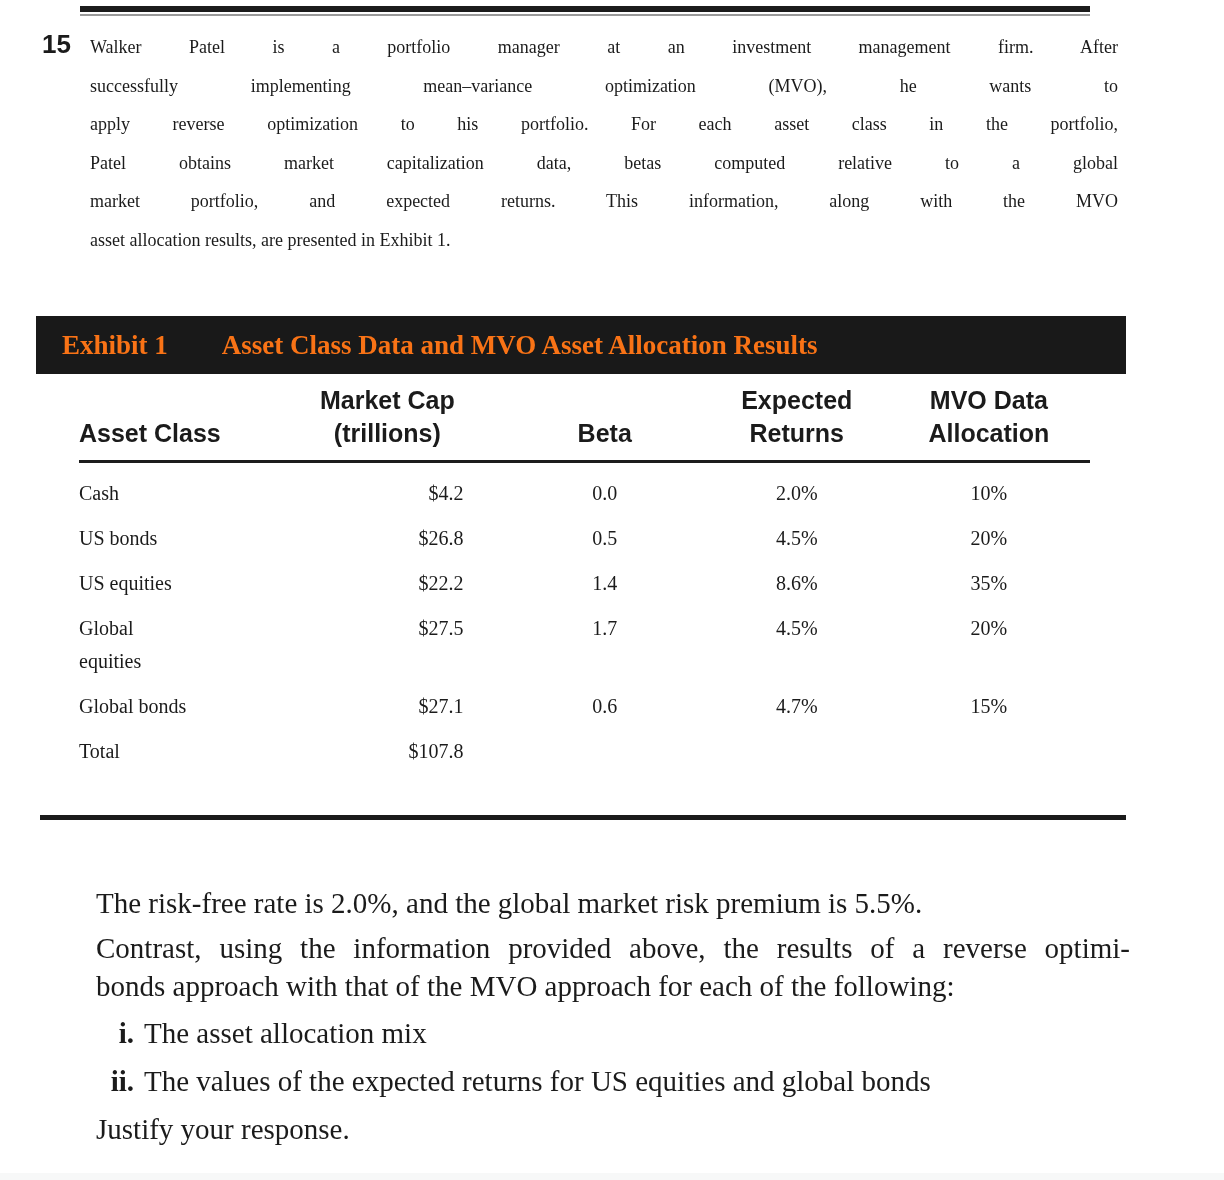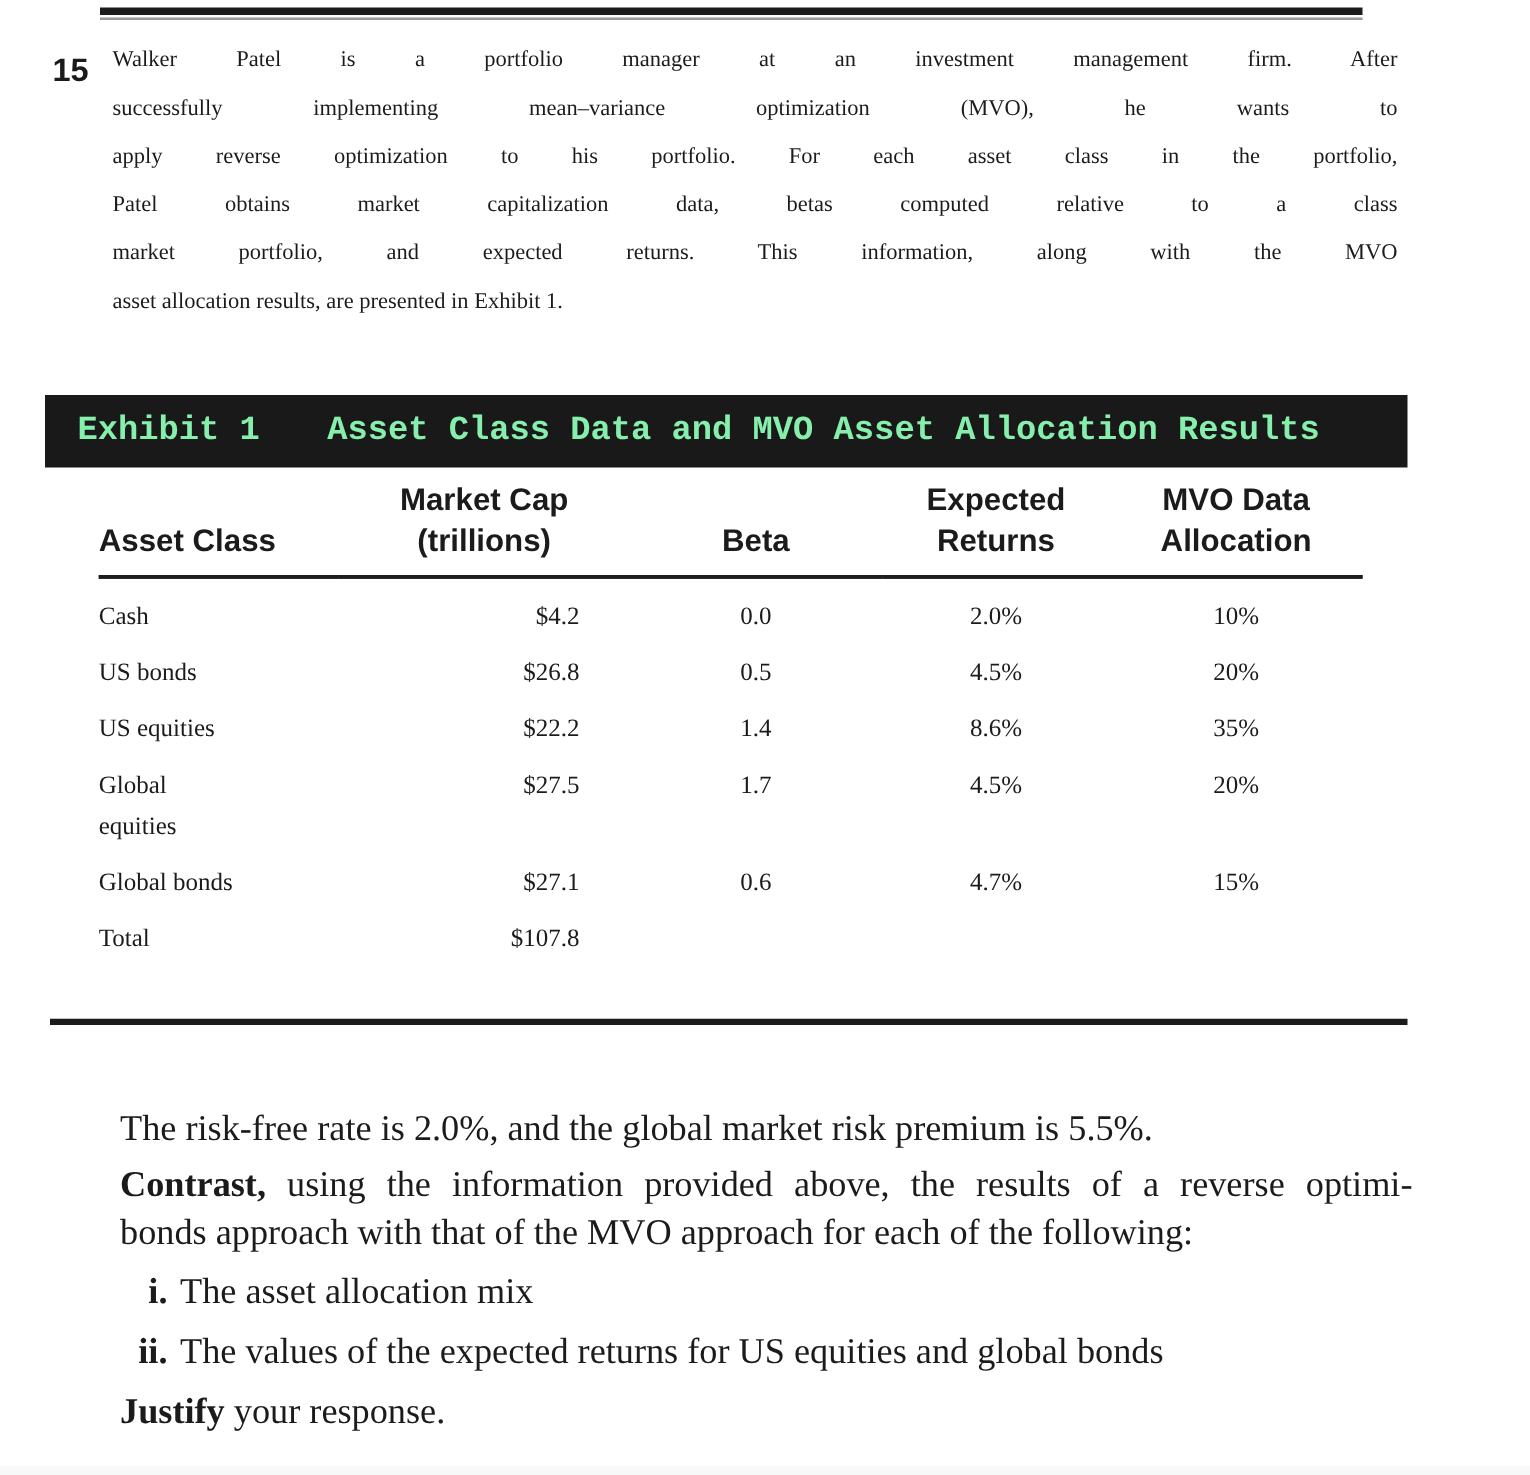--- a/index.html
+++ b/index.html
@@ -21,32 +21,32 @@
     border-top: 6px solid #1c1c1c;
     border-bottom: 2px solid #9a9a9a;
     height: 10px;
   }
 
   
   .question { position: absolute; left: 0; top: 28px; width: 1224px; }
   .q-num {
     position: absolute; left: 42px; top: 1px;
     font-family: "Liberation Sans", sans-serif;
-    font-weight: 700; font-size: 26px; margin-top: 12px;
+    font-weight: 700; font-size: 26px;
   }
   .q-text { margin-left: 90px; width: 1028px; font-size: 18px; line-height: 38.5px; }
   .q-line { text-align: justify; text-align-last: justify; }
   .q-line.last { text-align-last: left; }
 
   
   .exhibit-bar {
     position: absolute; left: 36px; top: 316px; width: 1090px; height: 58px;
-    background: #191919; color: #86efac;
+    background: #191919; color: #f97316;
     display: flex; align-items: center;
-    font-family: Liberation Mono, monospace; font-weight: 700; font-size: 27px;
+    font-family: Liberation Serif, serif; font-weight: 700; font-size: 27px;
   }
   .exhibit-label { padding-left: 26px; white-space: nowrap; }
   .exhibit-title { margin-left: 54px; white-space: nowrap; }
 
   
   .table-wrap { position: absolute; left: 79px; top: 384px; width: 1011px; }
   table { border-collapse: collapse; width: 100%; }
   th {
     font-family: "Liberation Sans", sans-serif;
     font-weight: 700; font-size: 25px; line-height: 33px;
@@ -69,21 +69,21 @@
   
   .bottom-rule {
     position: absolute; left: 40px; top: 815px; width: 1086px;
     border-top: 5px solid #1b1b1b; height: 0;
   }
 
   
   .lower { position: absolute; left: 96px; top: 884px; width: 1034px; font-size: 29px; line-height: 38.5px; }
   .risk-free { margin-bottom: 6px; }
   .contrast-line1 { text-align: justify; text-align-last: justify; }
-  .bold { font-weight: 700; }
+  .bold { font-weight: 400; }
   .list { margin-top: 8px; }
   .list-item { display: flex; }
   .list-item + .list-item { margin-top: 10px; }
   .marker { width: 38px; text-align: right; font-weight: 700; flex: 0 0 38px; }
   .item-text { margin-left: 10px; }
   .justify-line { margin-top: 9px; }
 
   .bottom-strip {
     position: absolute; left: 0; bottom: 0; width: 1224px; height: 7px;
     background: #f7f8f8;
@@ -95,21 +95,21 @@
 <div class="page">
 
   <div class="top-rule"></div>
 
   <div class="question">
     <div class="q-num">15</div>
     <div class="q-text">
       <div class="q-line">Walker Patel is a portfolio manager at an investment management firm. After</div>
       <div class="q-line">successfully implementing mean–variance optimization (MVO), he wants to</div>
       <div class="q-line">apply reverse optimization to his portfolio. For each asset class in the portfolio,</div>
-      <div class="q-line">Patel obtains market capitalization data, betas computed relative to a class</div>
+      <div class="q-line">Patel obtains market capitalization data, betas computed relative to a global</div>
       <div class="q-line">market portfolio, and expected returns. This information, along with the MVO</div>
       <div class="q-line last">asset allocation results, are presented in Exhibit 1.</div>
     </div>
   </div>
 
   <div class="exhibit-bar">
     <span class="exhibit-label">Exhibit 1</span>
     <span class="exhibit-title">Asset Class Data and MVO Asset Allocation Results</span>
   </div>
 

